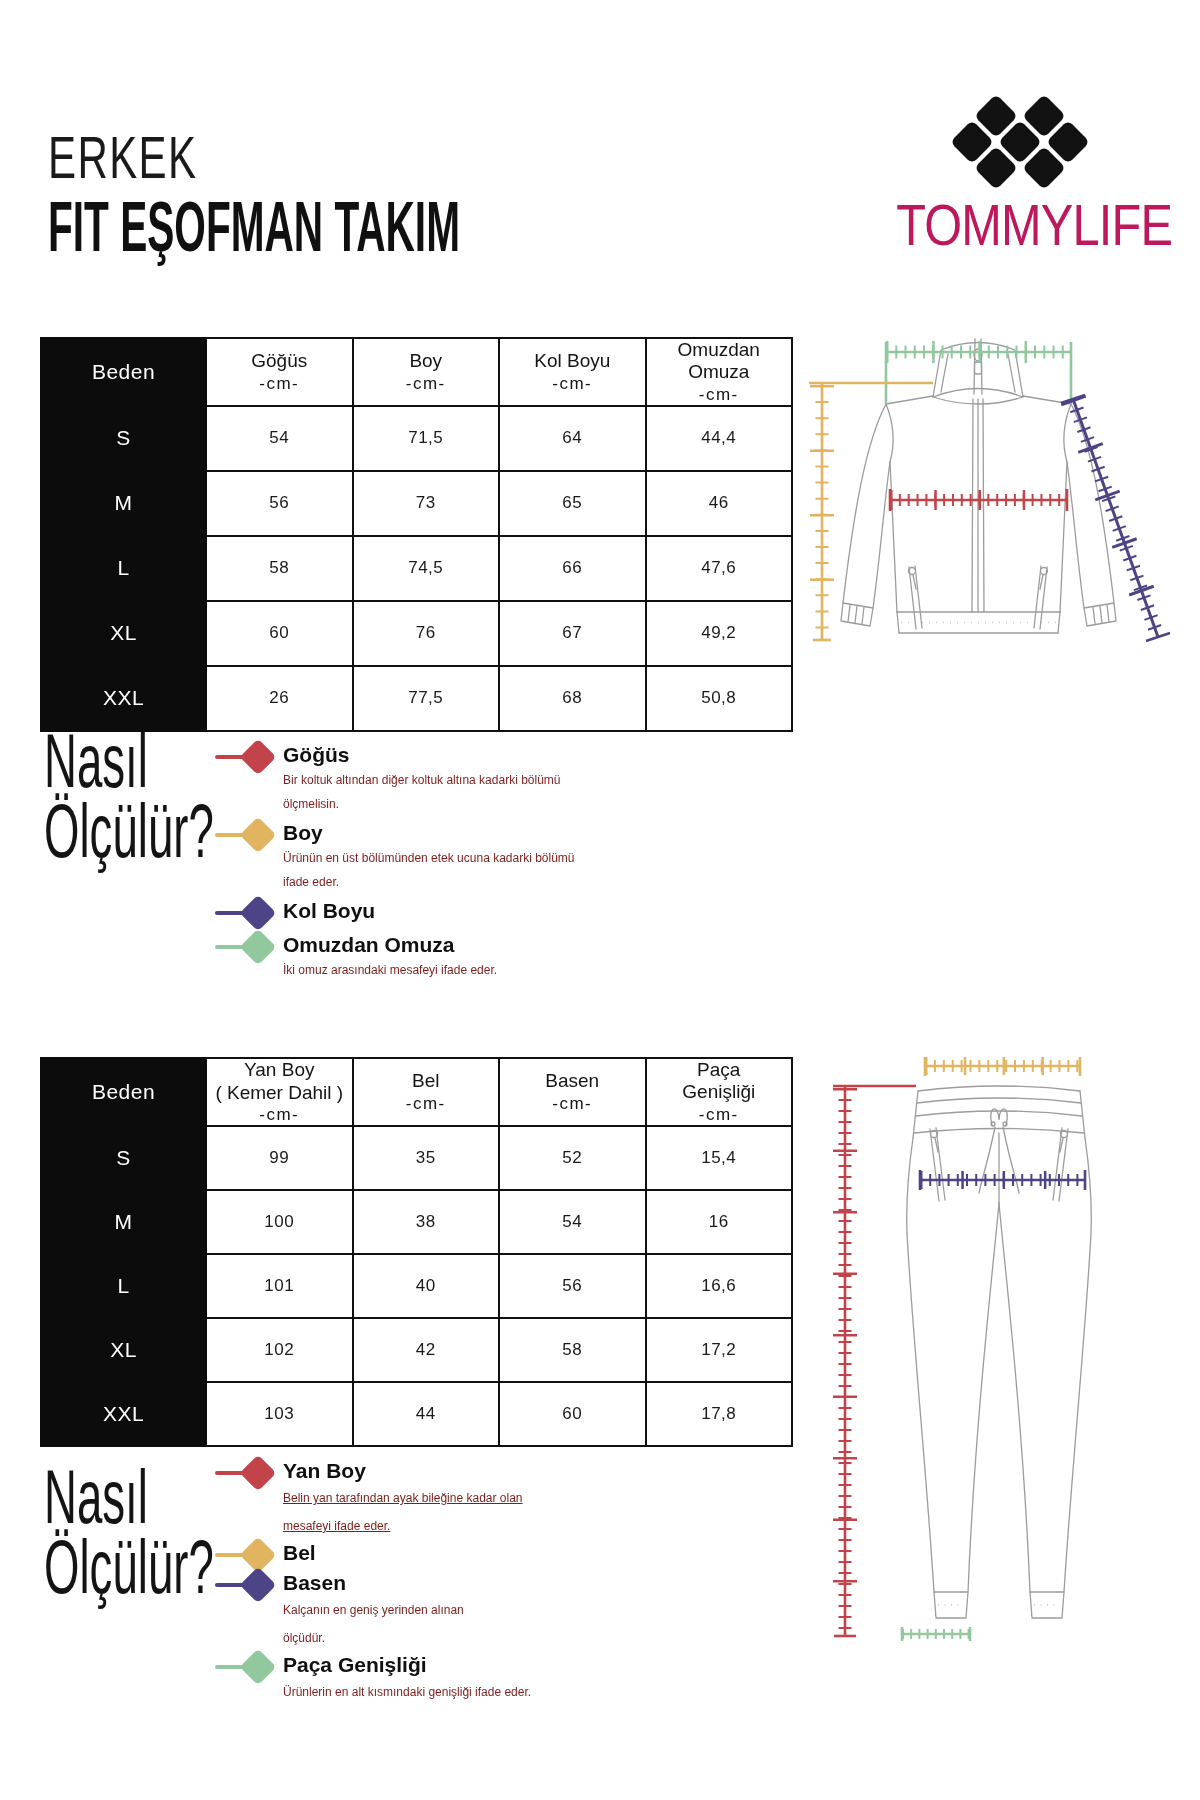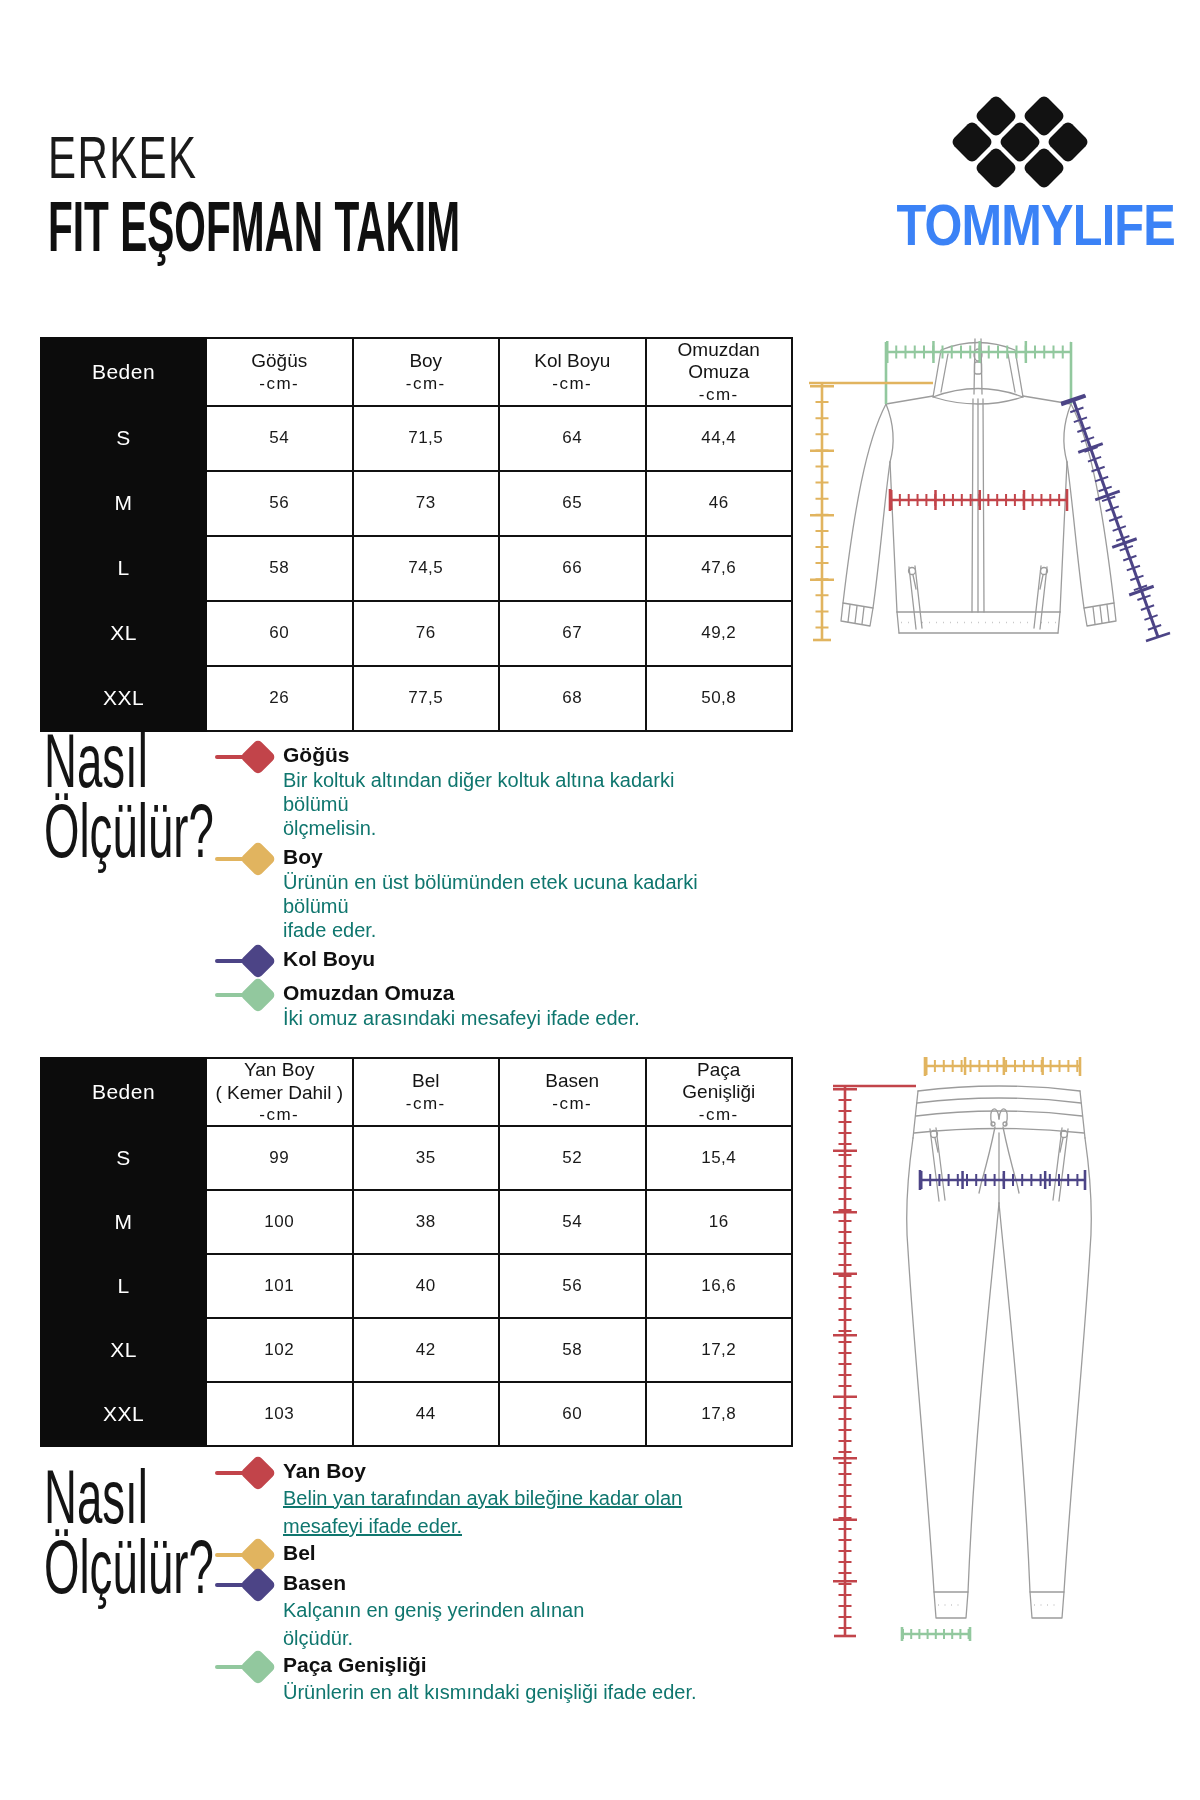--- a/index.html
+++ b/index.html
@@ -19,21 +19,21 @@
     letter-spacing:2px;color:#1a1a1a;line-height:1}
   .category-line .condensed{transform:scaleX(.70)}
   .product-line{position:absolute;left:48px;top:192px;font-size:70px;font-weight:700;
     color:#101010;line-height:1}
   .product-line .condensed{transform:scaleX(.58)}
 
   
   .logo{position:absolute;left:870px;top:92px;width:300px;text-align:center}
   .logo svg{display:block;margin:0 auto}
   .logo .diamond{fill:#121212}
-  .wordmark{margin-top:4px;font-size:58px;font-weight:700;color:#3b82f6;line-height:1}
+  .wordmark{margin-top:4px;font-size:58px;font-weight:400;color:#be185d;line-height:1}
   .wordmark .condensed{transform:scaleX(.84);transform-origin:center center;letter-spacing:-1px}
 
   
   table.sizechart{position:absolute;left:40px;width:753px;border-collapse:collapse;
     table-layout:fixed;border:2px solid #111}
   table.sizechart th,table.sizechart td{border:2px solid #111;text-align:center;
     vertical-align:middle;padding:0 4px}
   #jacket-table{top:337px}
   #pants-table{top:1057px}
   #jacket-table thead tr{height:66px} #jacket-table tbody tr{height:65px}
@@ -59,21 +59,21 @@
   .legend .item{display:flex;align-items:flex-start}
   #legend-jacket .item{margin-bottom:4px}
   #legend-pants  .item{margin-bottom:0}
   .marker{width:58px;height:30px;position:relative;flex:none}
   .marker .mline{position:absolute;left:0;top:13px;width:44px;height:4px;border-radius:2px;
     background:var(--c,#888)}
   .marker .mdiamond{position:absolute;left:30px;top:2px;width:26px;height:26px;border-radius:5px;
     background:var(--c,#888);transform:rotate(45deg)}
   .ltext{margin-left:10px}
   .ltitle{font-size:21px;font-weight:700;line-height:26px;color:#101010}
-  .ldesc{font-size:20px;line-height:24px;color:#0f766e;white-space:pre-line}
+  .ldesc{font-size:12px;line-height:24px;color:#7f1d1d;white-space:pre-line}
   #legend-pants .ldesc{line-height:28px}
 
   
   svg.illus{position:absolute}
   #jacket-svg{left:700px;top:280px}
   #pants-svg{left:700px;top:920px}
   .garment path,.garment circle,.garment ellipse,.garment rect,.garment line{
     fill:none;stroke:var(--garment);stroke-width:1.3;stroke-linecap:round;stroke-linejoin:round}
   .garment .rib{stroke:#c9c9c9;stroke-linecap:butt}
   .ruler path{fill:none;stroke-linecap:butt}

